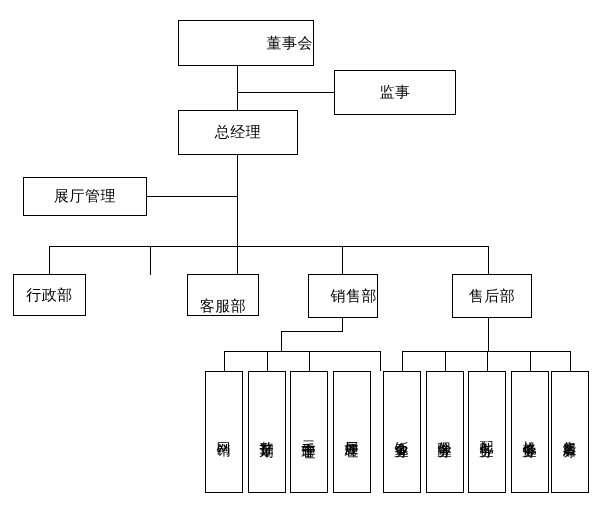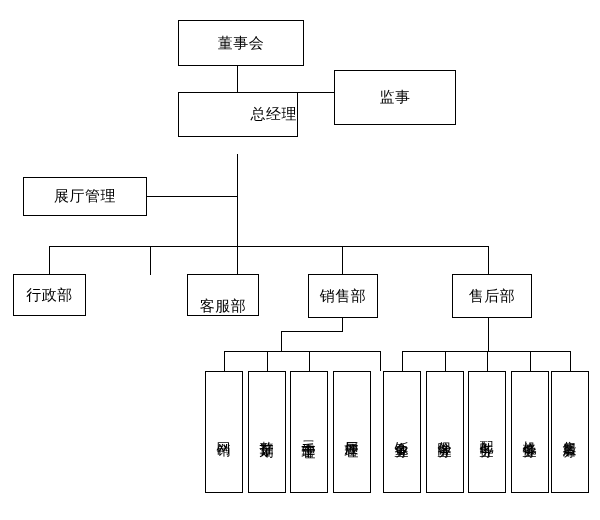--- a/index.html
+++ b/index.html
@@ -86,46 +86,46 @@
   <div class="line v" style="left:380px; top:351px; height:20px;"></div>
 
   <div class="line v" style="left:488px; top:318px; height:33px;"></div>
   <div class="line h" style="left:402px; top:351px; width:168px;"></div>
   <div class="line v" style="left:402px; top:351px; height:20px;"></div>
   <div class="line v" style="left:445px; top:351px; height:20px;"></div>
   <div class="line v" style="left:487px; top:351px; height:20px;"></div>
   <div class="line v" style="left:530px; top:351px; height:20px;"></div>
   <div class="line v" style="left:570px; top:351px; height:20px;"></div>
 
-  <div class="node horiz" style="left:178px; top:20px; width:126px; height:46px;">
+  <div class="node horiz" style="left:178px; top:20px; width:136px; height:46px;justify-content:flex-end;">
     <span class="label">董事会</span>
   </div>
 
-  <div class="node horiz" style="left:334px; top:70px; width:122px; height:55px;">
+  <div class="node horiz" style="left:334px; top:70px; width:122px; height:45px;">
     <span class="label">监事</span>
   </div>
 
-  <div class="node horiz" style="left:178px; top:92px; width:120px; height:45px;justify-content:flex-end;">
+  <div class="node horiz" style="left:178px; top:110px; width:120px; height:45px;">
     <span class="label">总经理</span>
   </div>
 
   <div class="node horiz" style="left:23px; top:177px; width:124px; height:39px;">
     <span class="label">展厅管理</span>
   </div>
 
   <div class="node horiz" style="left:13px; top:274px; width:73px; height:42px;justify-content:center;">
     <span class="label">行政部</span>
   </div>
 
 
   <div class="node horiz" style="left:187px; top:274px; width:72px; height:42px;align-items:flex-end;">
     <span class="label">客服部</span>
   </div>
 
-  <div class="node horiz" style="left:308px; top:274px; width:70px; height:44px;">
+  <div class="node horiz" style="left:308px; top:274px; width:70px; height:44px;justify-content:flex-end;">
     <span class="label">销售部</span>
   </div>
 
   <div class="node horiz" style="left:452px; top:274px; width:80px; height:44px;">
     <span class="label">售后部</span>
   </div>
 
   <div class="node vert" style="left:205px; top:371px; width:38px; height:122px;">
     <span class="label">网销</span>
   </div>

